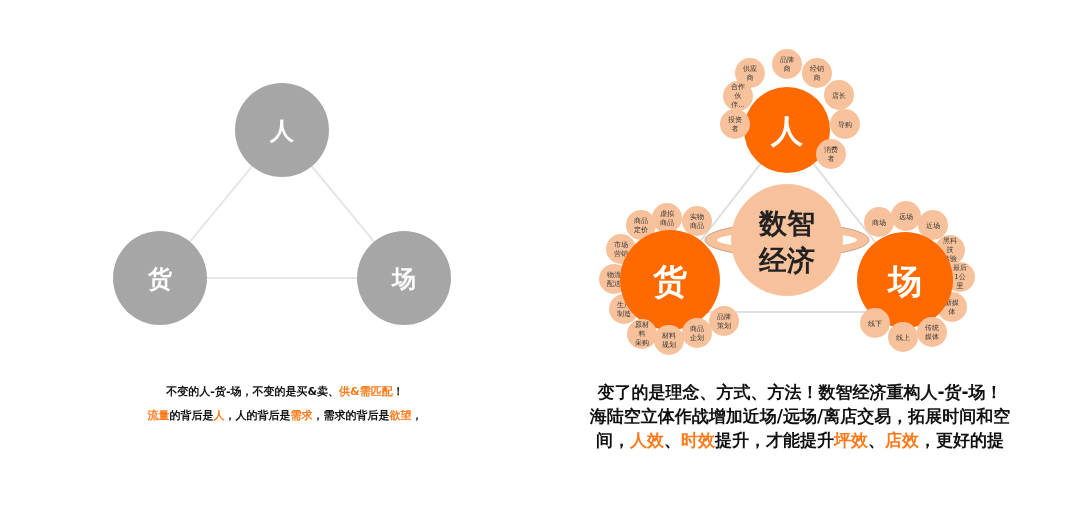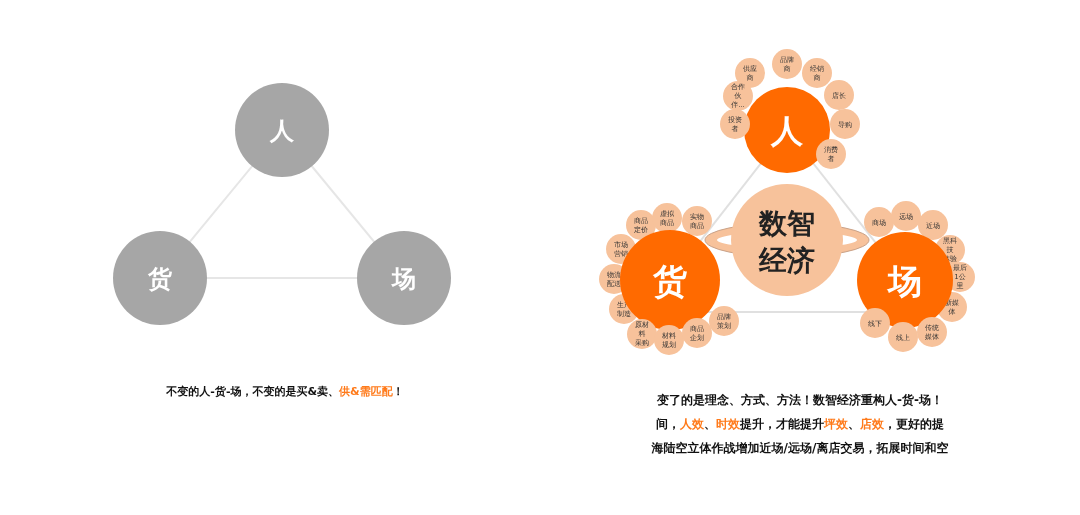--- a/index.html
+++ b/index.html
@@ -5,21 +5,21 @@
     html, body { margin: 0; padding: 0; background: #ffffff; }
     body { width: 1080px; height: 515px; position: relative; overflow: hidden;
            font-family: "DejaVu Sans", "Liberation Sans", sans-serif; }
     .canvas { position: absolute; left: 0; top: 0; width: 1080px; height: 515px; }
     svg text { font-family: "DejaVu Sans", "Liberation Sans", sans-serif; }
     .caption { position: absolute; text-align: center; font-weight: bold; color: #111;
                font-family: "DejaVu Sans", "Liberation Sans", sans-serif; }
     .caption .line { display: block; white-space: nowrap; }
     .hl { color: #ff7a1a; }
     .cap-left { left: 30px; top: 380px; width: 510px; font-size: 11px; line-height: 24px; }
-    .cap-right { left: 540px; top: 388px; width: 520px; font-size: 12px; line-height: 24px; }
+    .cap-right { left: 540px; top: 380px; width: 520px; font-size: 17px; line-height: 24px; }
   </style>
 </head>
 <body>
 
 <svg class="canvas" width="1080" height="515" viewBox="0 0 1080 515">
   <g>
     <line x1="282" y1="130" x2="160" y2="278" stroke="#e6e6e6" stroke-width="2"></line>
     <line x1="282" y1="130" x2="404" y2="278" stroke="#e6e6e6" stroke-width="2"></line>
     <line x1="160" y1="278" x2="404" y2="278" stroke="#e6e6e6" stroke-width="2"></line>
 
@@ -202,25 +202,28 @@
         <text x="875" y="326" text-anchor="middle" font-size="7" fill="#333">线下</text>
       </g>
     </g>
   </g>
 </svg>
 
 <div class="caption cap-left">
   <span class="line">
     <span>不变的人-货-场，不变的是买&amp;卖、</span><span class="hl">供&amp;需匹配</span><span>！</span>
   </span>
+  <span class="line">
+    <span class="hl">流量</span><span>的背后是</span><span class="hl">人</span><span>，人的背后是</span><span class="hl">需求</span><span>，需求的背后是</span><span class="hl">欲望</span><span>，</span>
+  </span>
 </div>
 
 <div class="caption cap-right">
   <span class="line">
     <span>变了的是理念、方式、方法！数智经济重构人-货-场！</span>
   </span>
   <span class="line">
+    <span>海陆空立体作战增加近场/远场/离店交易，拓展时间和空</span>
+  </span>
+  <span class="line">
     <span>间，</span><span class="hl">人效</span><span>、</span><span class="hl">时效</span><span>提升，才能提升</span><span class="hl">坪效</span><span>、</span><span class="hl">店效</span><span>，更好的提</span>
   </span>
-  <span class="line">
-    <span>海陆空立体作战增加近场/远场/离店交易，拓展时间和空</span>
-  </span>
 </div>
 
 </body></html>

